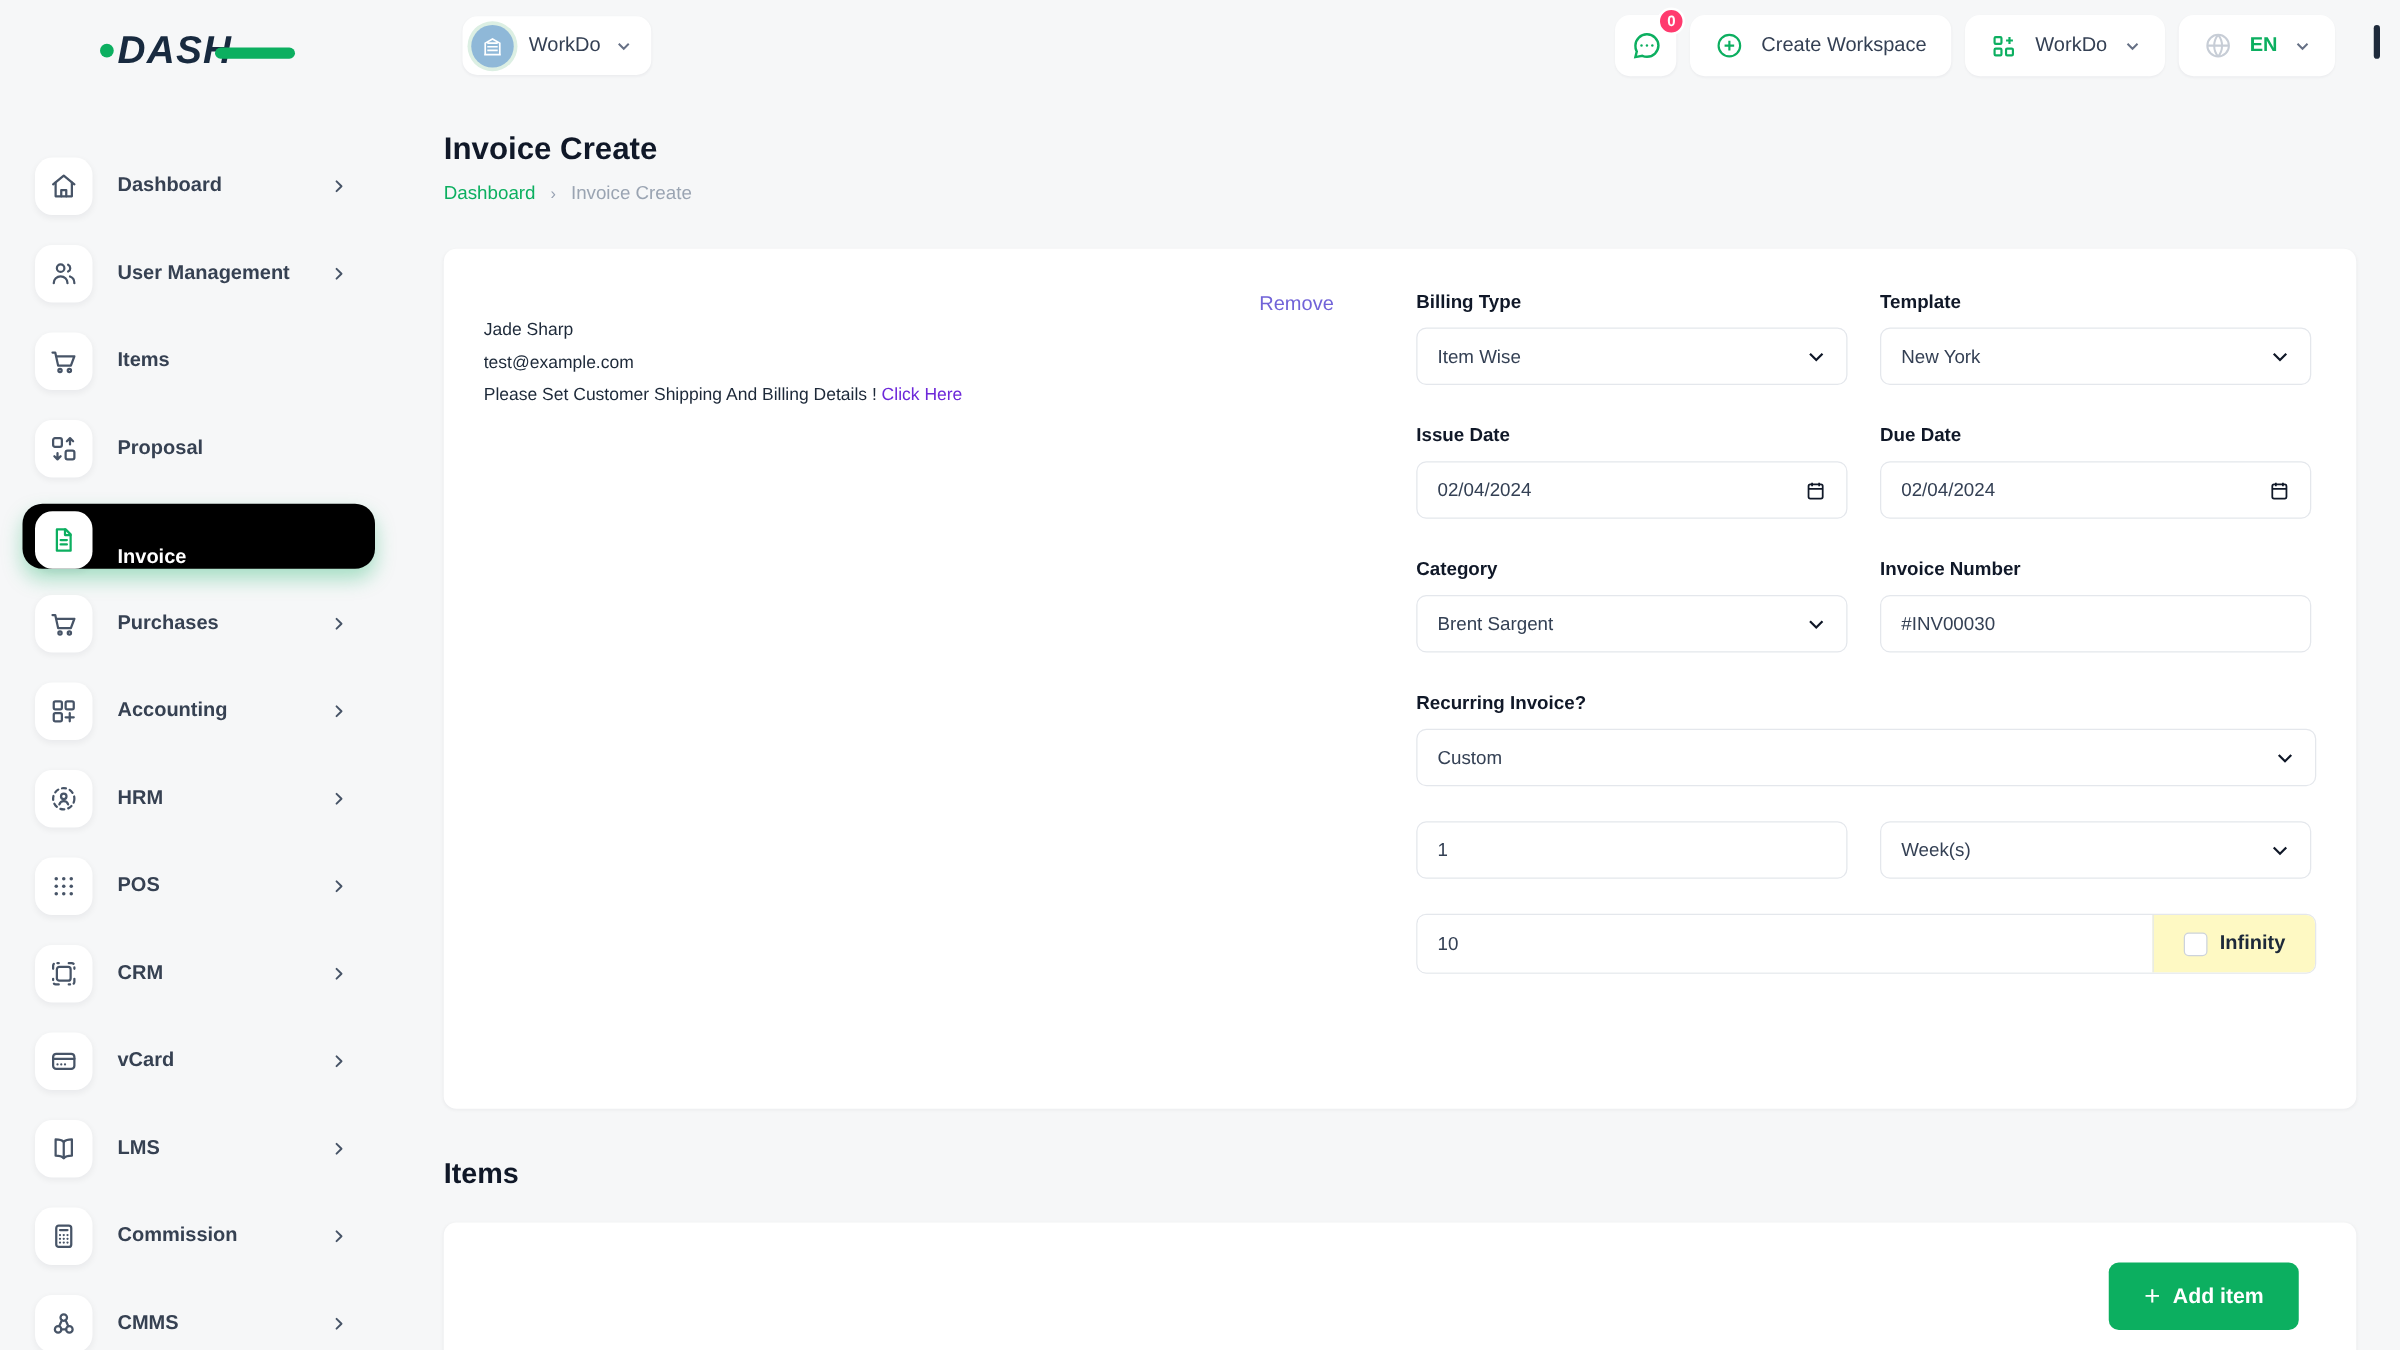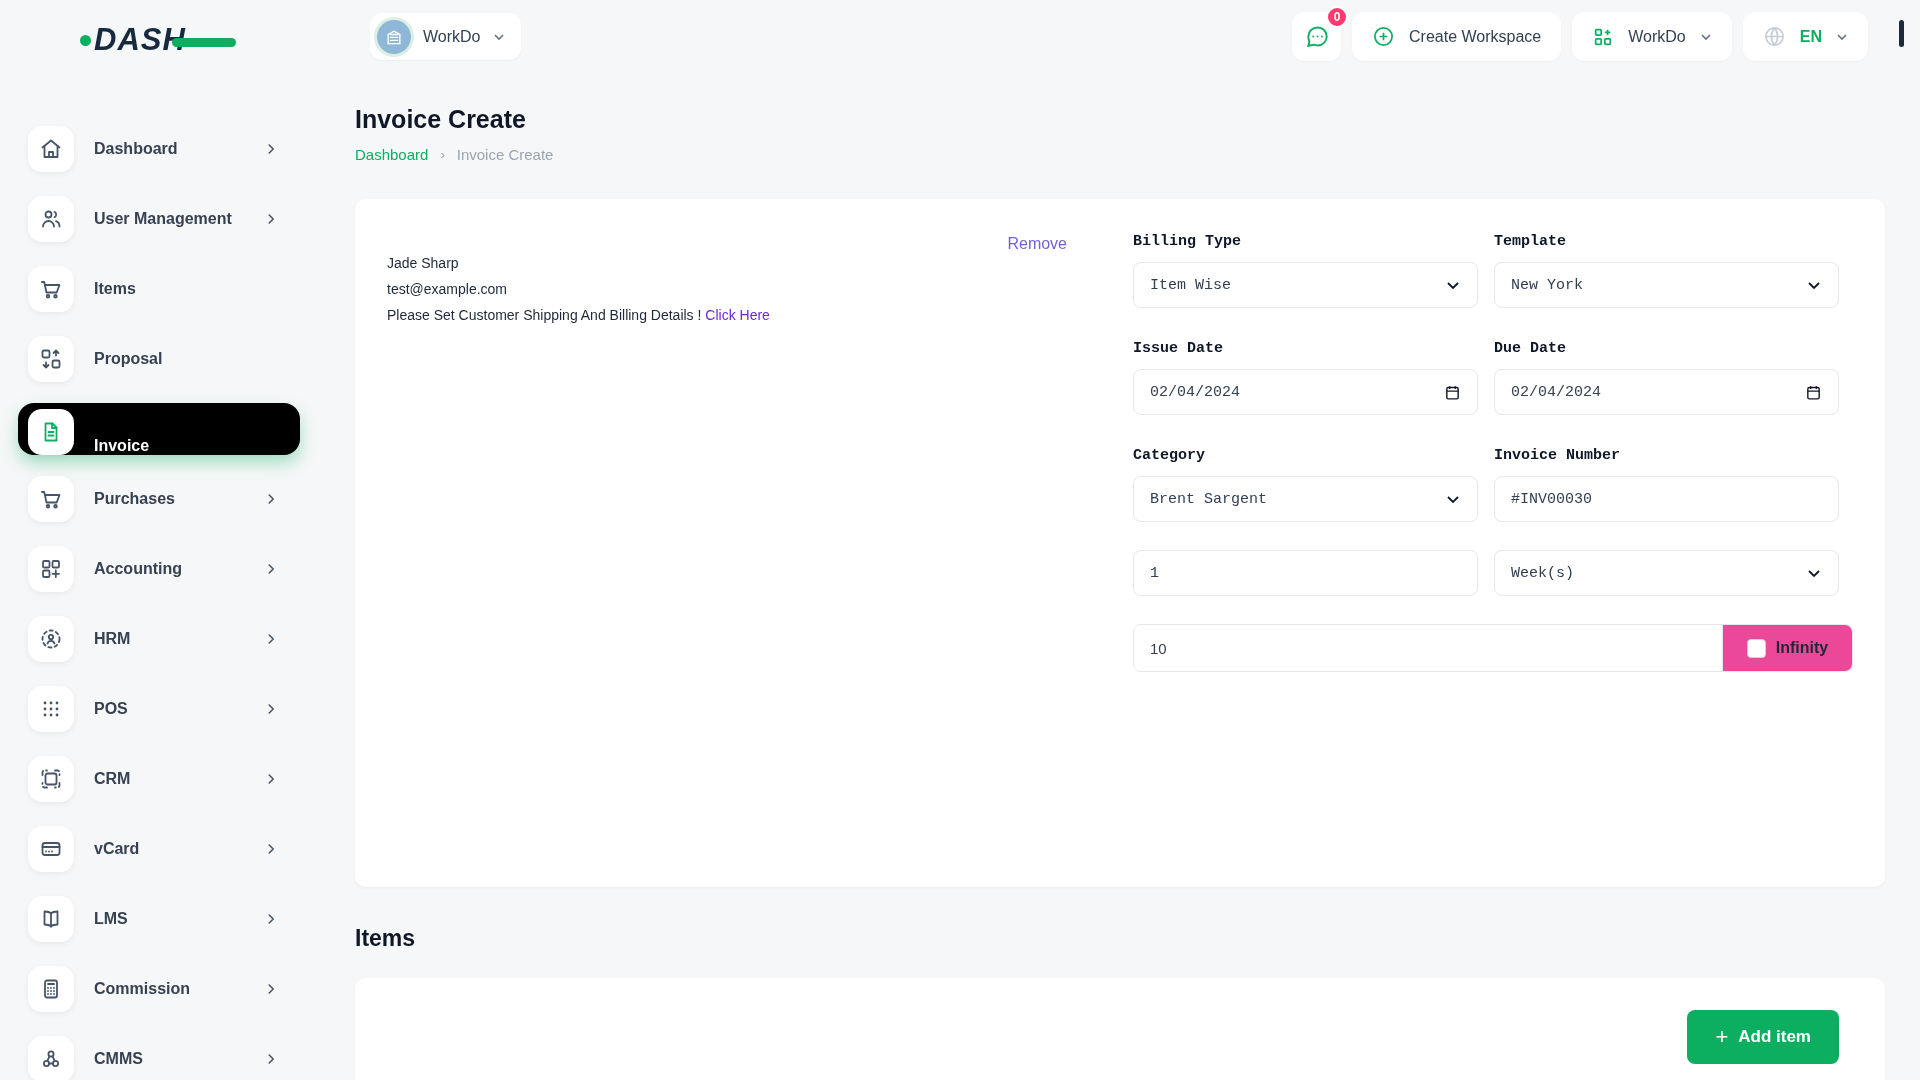--- a/index.html
+++ b/index.html
@@ -47,30 +47,30 @@
   .bc-link { color:#0CAF60; cursor:pointer; }
   .bc-sep { color:#98A2B3; font-size:13px; }
   .bc-current { color:#9AA4B2; }
   .card { background:#fff; border-radius:10px; box-shadow:0 1px 3px rgba(16,24,40,.05); }
   .card-1 { margin-top:36px; height:688px; display:flex; padding:34px 32px 34px 32px; }
   .left-pane { flex:1; position:relative; padding-top:22px; }
   .remove-link { position:absolute; top:2px; right:66px; color:#7163D8; font-size:16px; cursor:pointer; }
   .cust-name, .cust-email, .cust-notice { font-size:14px; font-weight:400; color:#1D2939; margin-bottom:10px; }
   .notice-link { color:#6d28d9; cursor:pointer; }
   .right-pane { width:720px; flex:0 0 720px; }
-  .grid2 { display:grid; grid-template-columns:345px 345px; column-gap:16px;font-family:Liberation Mono, monospace; }
+  .grid2 { display:grid; grid-template-columns:345px 345px; column-gap:26px; }
   .f-label { font-size:15px; font-weight:600; color:#101828; margin-bottom:12px; }
   .control { height:46px; border:1px solid #E4E7EC; border-radius:8px; background:#fff; display:flex; align-items:center;
     padding:0 16px; font-size:15px; color:#344054; cursor:pointer; }
   .control .val { flex:1; }
   .mt { margin-top:32px; }
   .mt-sm { margin-top:28px; }
   .combo { display:flex; height:48px; border:1px solid #E4E7EC; border-radius:8px; overflow:hidden;text-align:right; }
   .combo-input { flex:1; display:flex; align-items:center; padding:0 16px; font-size:15px; color:#344054; background:#fff; }
-  .combo-addon { width:130px; background:#ec4899; border-left:1px solid #E4E7EC; display:flex; align-items:center;
+  .combo-addon { width:130px; background:#fef9c3; border-left:1px solid #E4E7EC; display:flex; align-items:center;
     justify-content:center; gap:10px; }
   .checkbox { width:19px; height:19px; border:1.5px solid #CDD3DC; border-radius:4px; background:#fff; cursor:pointer; }
   .addon-label { font-size:16px; font-weight:700; color:#1D2939; }
   .items-title { margin-top:38px; font-size:23px; font-weight:700; color:#101828; }
   .card-2 { margin-top:26px; height:210px; display:flex; justify-content:flex-end; align-items:flex-start; padding:32px 46px; }
   .add-btn { height:54px; padding:0 28px; background:#0CAF60; border:none; border-radius:8px; color:#fff;
     font-size:17px; font-weight:600; display:flex; align-items:center; gap:10px; cursor:pointer;
     font-family:"Liberation Sans",sans-serif; }
   .plus-glyph { font-size:22px; font-weight:400; line-height:1; }
   svg { display:block; }
@@ -405,20 +405,29 @@
           </div>
         </div>
         <div>
           <div class="f-label">Invoice Number</div>
           <div class="control">
             <span class="val">#INV00030</span>
           </div>
         </div>
       </div>
 
+      <div class="mt">
+        <div class="f-label">Recurring Invoice?</div>
+        <div class="control">
+          <span class="val">Custom</span>
+          <svg width="16" height="16" viewBox="0 0 16 16" fill="none" stroke="#101828" stroke-width="1.8">
+              <path d="M3 6l5 5 5-5"></path>
+            </svg>
+        </div>
+      </div>
 
       <div class="grid2 mt-sm">
         <div class="control">
           <span class="val">1</span>
         </div>
         <div class="control">
           <span class="val">Week(s)</span>
           <svg width="16" height="16" viewBox="0 0 16 16" fill="none" stroke="#101828" stroke-width="1.8">
               <path d="M3 6l5 5 5-5"></path>
             </svg>

